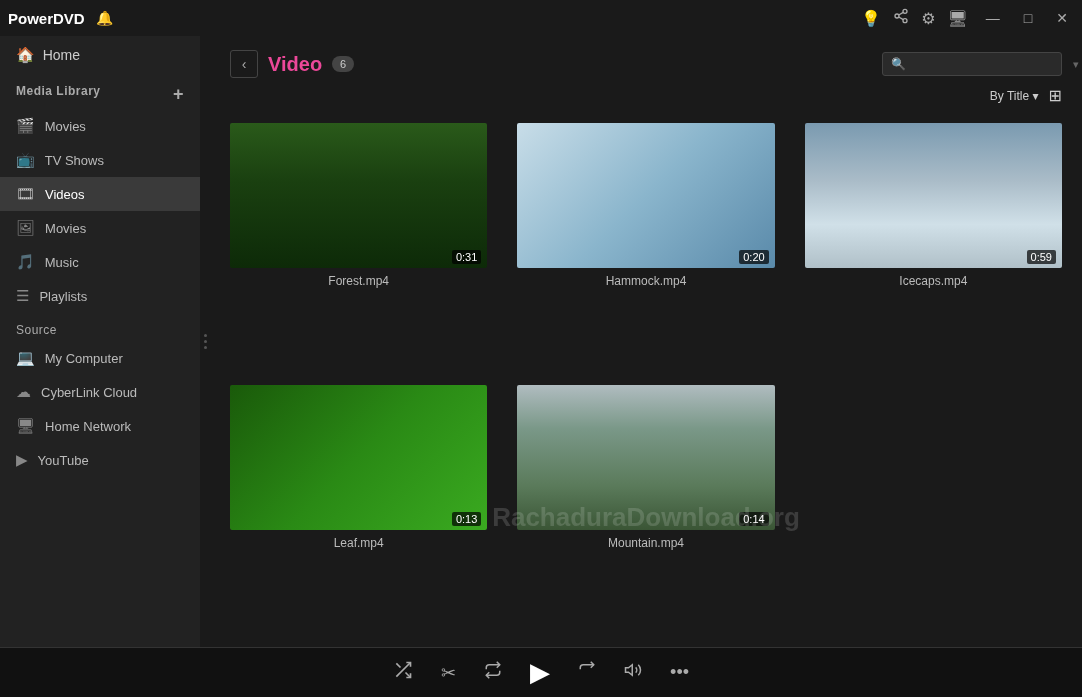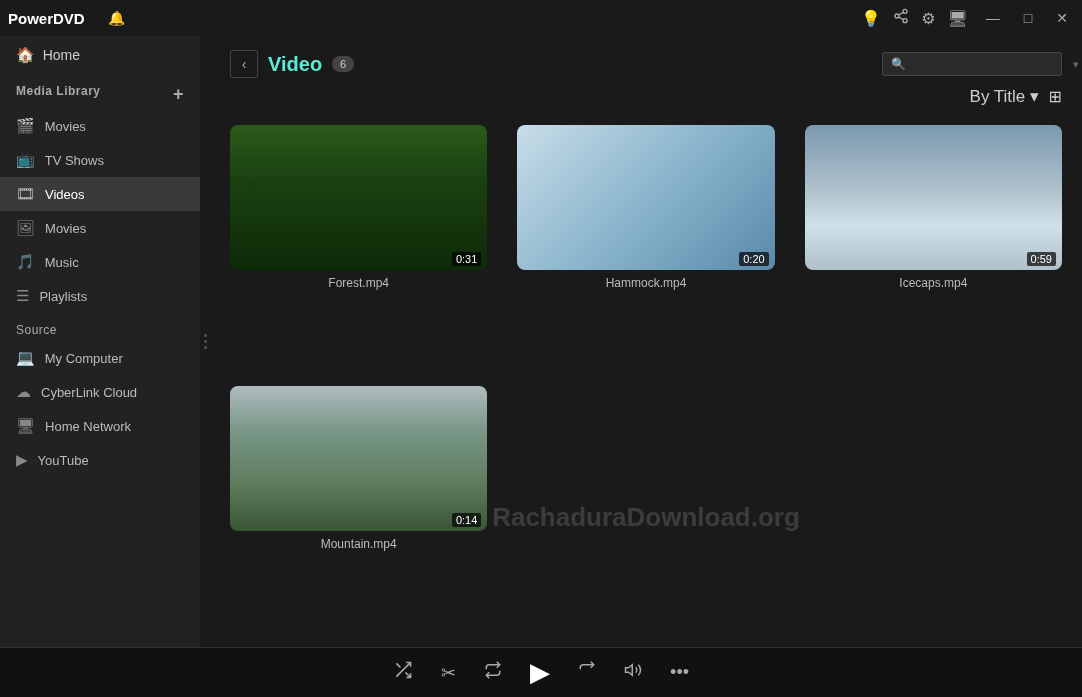--- a/index.html
+++ b/index.html
@@ -20,21 +20,21 @@
       height: 36px;
       display: flex;
       align-items: center;
       justify-content: space-between;
       padding: 0 8px;
       flex-shrink: 0;
     }
     .title-bar-left {
       display: flex;
       align-items: center;
-      gap: 24px;
+      gap: 12px;
     }
     .app-title {
       font-size: 15px;
       font-weight: bold;
       color: #fff;
     }
     .bell-icon {
       color: #aaa;
       font-size: 14px;
     }
@@ -179,21 +179,21 @@
       display: flex;
       align-items: center;
       justify-content: center;
       cursor: pointer;
       color: #aaa;
       font-size: 14px;
     }
     .content-title {
       font-size: 20px;
       font-weight: bold;
-      color: #5eead4;
+      color: #ec4899;
     }
     .count-badge {
       background: #444;
       color: #ccc;
       font-size: 11px;
       padding: 2px 8px;
       border-radius: 10px;
     }
     .search-box {
       display: flex;
@@ -218,21 +218,21 @@
     
     .sort-bar {
       display: flex;
       align-items: center;
       justify-content: flex-end;
       gap: 10px;
       padding: 0 20px 8px 20px;
       flex-shrink: 0;
     }
     .sort-label {
-      font-size: 17px;
+      font-size: 12px;
       color: #ccc;
       cursor: pointer;
     }
     .grid-view-icon {
       color: #ccc;
       font-size: 16px;
       cursor: pointer;
     }
 
     
@@ -249,21 +249,21 @@
     .video-item {
       display: flex;
       flex-direction: column;
       align-items: center;
       cursor: pointer;
     }
     .video-thumb {
       width: 100%;
       aspect-ratio: 16/9;
       position: relative;
-      border-radius: 8px;
+      border-radius: 2px;
       overflow: hidden;
       text-align: right;
     }
     .video-duration {
       position: absolute;
       bottom: 4px;
       right: 6px;
       background: rgba(0,0,0,0.7);
       color: #fff;
       font-size: 11px;
@@ -445,20 +445,26 @@
     <div class="video-thumb" style="background:linear-gradient(135deg,#c8dde8 0%,#8ab5cc 50%,#5a8aaa 100%);">
       <span class="video-duration">0:20</span>
     </div>
     <div class="video-name">Hammock.mp4</div>
   </div>
         <div class="video-item">
     <div class="video-thumb" style="background:linear-gradient(180deg,#7a9ab0 0%,#aabcc8 40%,#d0e0e8 70%,#b0c0c8 100%);">
       <span class="video-duration">0:59</span>
     </div>
     <div class="video-name">Icecaps.mp4</div>
+  </div>
+        <div class="video-item">
+    <div class="video-thumb" style="background:linear-gradient(135deg,#1a5a0a 0%,#2a8a15 50%,#3aaa20 100%);">
+      <span class="video-duration">0:13</span>
+    </div>
+    <div class="video-name">Leaf.mp4</div>
   </div>
         <div class="video-item">
     <div class="video-thumb" style="background:linear-gradient(180deg,#b0bcc0 0%,#7a9888 30%,#5a7a5a 70%,#3a5535 100%);">
       <span class="video-duration">0:14</span>
     </div>
     <div class="video-name">Mountain.mp4</div>
   </div>
       </div>
 
     <div class="watermark">RachaduraDownload.org</div>

